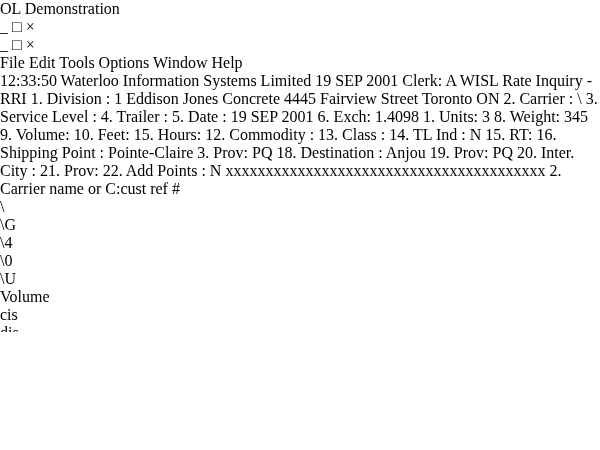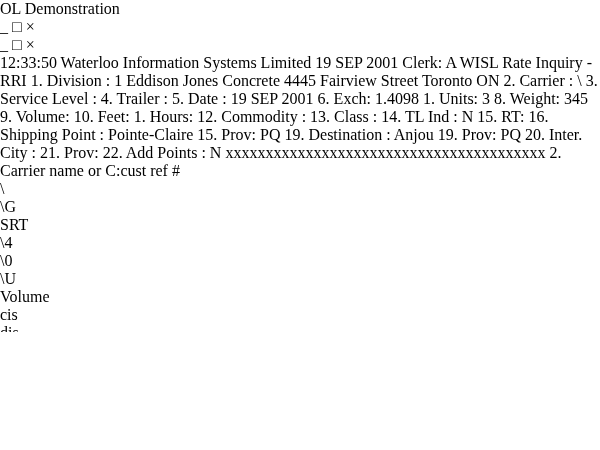--- a/index.html
+++ b/index.html
@@ -80,20 +80,28 @@
 
     <div class="tb2 noisebg">
       <span class="sysico" style="width:6px;height:6px"></span>
       <span class="btns">
         <span class="wb">_</span>
         <span class="wb">□</span>
         <span class="wb">×</span>
       </span>
     </div>
 
+    <div class="menubar">
+      <span>File</span>
+      <span>Edit</span>
+      <span>Tools</span>
+      <span>Options</span>
+      <span>Window</span>
+      <span>Help</span>
+    </div>
 
     <div class="toolbar">
       <span class="tico" style="background:#808080"></span>
       <span class="tico" style="background:#c8a040"></span>
       <span class="tico" style="background:#4060c0"></span>
       <span class="tico" style="background:#c04040"></span>
       <span class="tico" style="background:#40a060"></span>
       <span class="tico" style="background:#8040a0"></span>
       <span class="tico" style="background:#c0c040"></span>
       <span class="tico" style="background:#4080c0"></span>
@@ -129,50 +137,49 @@
       <span class="t rev" style="left:326px;top:72px">19 SEP 2001</span>
       <span class="t lbl" style="left:410px;top:72px">6. Exch:</span>
       <span class="t rev" style="left:463px;top:72px">1.4098</span>
       
       <span class="t lbl" style="left:28px;top:85px">1. Units:</span>
       <span class="t rev" style="left:87px;top:85px">3</span>
       <span class="t lbl" style="left:119px;top:85px">8. Weight:</span>
       <span class="t rev" style="left:185px;top:85px">345</span>
       <span class="t lbl" style="left:234px;top:85px">9. Volume:</span>
       <span class="t lbl" style="left:321px;top:85px">10. Feet:</span>
-      <span class="t lbl" style="left:409px;top:85px">1. Hours:</span>
+      <span class="t lbl" style="left:409px;top:85px">15. Hours:</span>
       
       <span class="t lbl" style="left:28px;top:98px">12. Commodity :</span>
       <span class="t lbl" style="left:252px;top:98px">13. Class :</span>
       <span class="t lbl" style="left:336px;top:98px">14. TL Ind :</span>
       <span class="t rev" style="left:415px;top:98px">N</span>
       <span class="t lbl" style="left:437px;top:98px">15. RT:</span>
       
       <span class="t lbl" style="left:28px;top:111px">16. Shipping Point :</span>
       <span class="t val" style="left:160px;top:111px">Pointe-Claire</span>
-      <span class="t lbl" style="left:304px;top:111px">15. Prov:</span>
+      <span class="t lbl" style="left:304px;top:111px">3. Prov:</span>
       <span class="t rev" style="left:363px;top:111px">PQ</span>
       
-      <span class="t lbl" style="left:28px;top:124px">19. Destination    :</span>
+      <span class="t lbl" style="left:28px;top:124px">18. Destination    :</span>
       <span class="t val" style="left:160px;top:124px">Anjou</span>
       <span class="t lbl" style="left:304px;top:124px">19. Prov:</span>
       <span class="t rev" style="left:363px;top:124px">PQ</span>
       
       <span class="t lbl" style="left:28px;top:137px">20. Inter. City    :</span>
       <span class="t lbl" style="left:304px;top:137px">21. Prov:</span>
       <span class="t lbl" style="left:382px;top:137px">22. Add Points :</span>
       <span class="t rev" style="left:488px;top:137px">N</span>
 
       
       <span class="t wht" style="left:28px;top:280px">xxxxxxxxxxxxxxxxxxxxxxxxxxxxxxxxxxxxxxxx 2. Carrier name or C:cust ref #</span>
 
       
       <div class="fkey" style="left:28px">\</div>
       <div class="fkey" style="left:84px">\G</div>
-      <div class="fkey" style="left:140px">SRT</div>
       <div class="fkey" style="left:200px">\4</div>
       <div class="fkey" style="left:264px">\0</div>
       <div class="fkey" style="left:322px">\U</div>
     </div>
 
     <div class="taskbar">
       <div class="tbtn" style="width:40px">
         <span class="ticon" style="background:#e8c840"></span>
         <span>Volume</span>
       </div>

